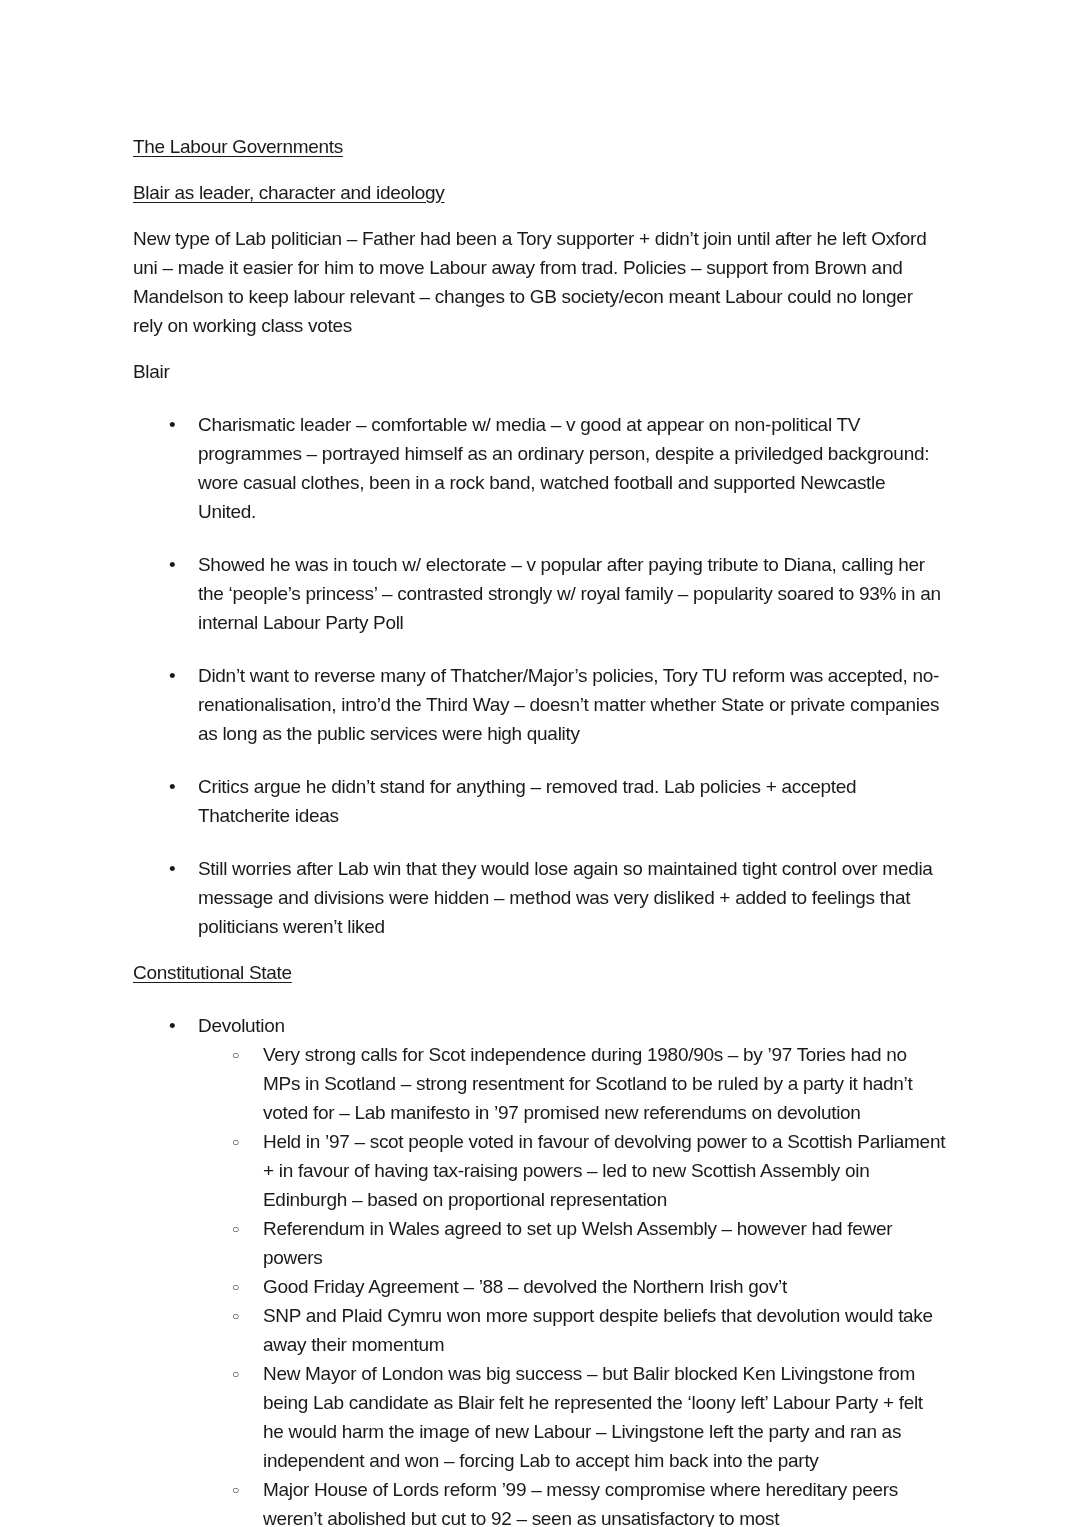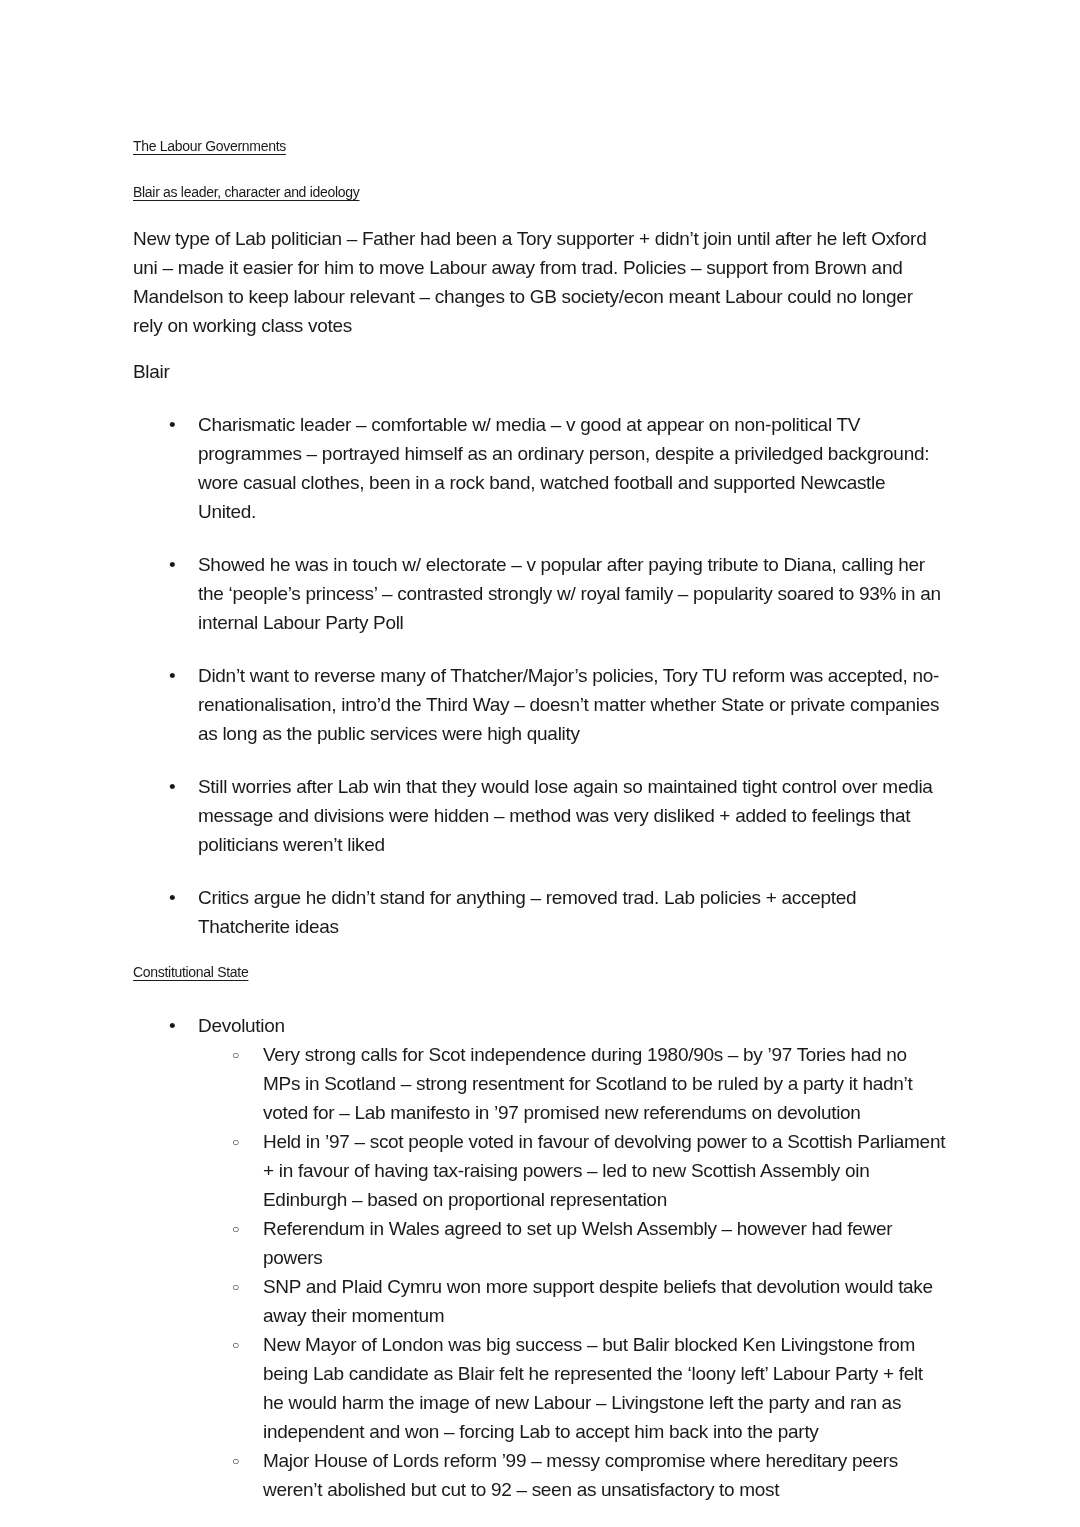--- a/index.html
+++ b/index.html
@@ -15,21 +15,21 @@
     padding: 132px 133px 0 133px;
     font-family: "Liberation Sans", "DejaVu Sans", sans-serif;
     font-size: 19px;
     letter-spacing: -0.3px;
     line-height: 29px;
     color: #1a1a1a;
     overflow: hidden;
   }
   .heading {
     margin: 0 0 17px 0;
-    font-size: 14px;
+    font-size: 19px;
     font-weight: normal;
     text-decoration: underline;
     text-underline-offset: 3px;
   }
   .para {
     margin: 0 0 17px 0;
   }
   ul.doc-list {
     list-style: none;
     margin: 0 0 17px 0;
@@ -71,34 +71,35 @@
   <h2 class="heading">Blair as leader, character and ideology</h2>
 
   <p class="para">New type of Lab politician – Father had been a Tory supporter + didn’t join until after he left Oxford uni – made it easier for him to move Labour away from trad. Policies – support from Brown and Mandelson to keep labour relevant – changes to GB society/econ meant Labour could no longer rely on working class votes</p>
 
   <p class="para">Blair</p>
 
   <ul class="doc-list">
     <li class="b1">Charismatic leader – comfortable w/ media – v good at appear on non-political TV programmes – portrayed himself as an ordinary person, despite a priviledged background: wore casual clothes, been in a rock band, watched football and supported Newcastle United.</li>
     <li class="b1">Showed he was in touch w/ electorate – v popular after paying tribute to Diana, calling her the ‘people’s princess’ – contrasted strongly w/ royal family – popularity soared to 93% in an internal Labour Party Poll</li>
     <li class="b1">Didn’t want to reverse many of Thatcher/Major’s policies, Tory TU reform was accepted, no-renationalisation, intro’d the Third Way – doesn’t matter whether State or private companies as long as the public services were high quality</li>
+    <li class="b1">Critics argue he didn’t stand for anything – removed trad. Lab policies + accepted Thatcherite ideas</li>
     <li class="b1">Still worries after Lab win that they would lose again so maintained tight control over media message and divisions were hidden – method was very disliked + added to feelings that politicians weren’t liked</li>
-    <li class="b1">Critics argue he didn’t stand for anything – removed trad. Lab policies + accepted Thatcherite ideas</li>
   </ul>
 
   <h2 class="heading">Constitutional State</h2>
 
 
   <ul class="doc-list">
     <li class="b1">Devolution</li>
     <li>
       <ul class="doc-list nested">
         <li class="b2">Very strong calls for Scot independence during 1980/90s – by ’97 Tories had no MPs in Scotland – strong resentment for Scotland to be ruled by a party it hadn’t voted for – Lab manifesto in ’97 promised new referendums on devolution</li>
         <li class="b2">Held in ’97 – scot people voted in favour of devolving power to a Scottish Parliament + in favour of having tax-raising powers – led to new Scottish Assembly oin Edinburgh – based on proportional representation</li>
         <li class="b2">Referendum in Wales agreed to set up Welsh Assembly – however had fewer powers</li>
+        <li class="b2">Good Friday Agreement – ’88 – devolved the Northern Irish gov’t</li>
         <li class="b2">SNP and Plaid Cymru won more support despite beliefs that devolution would take away their momentum</li>
         <li class="b2">New Mayor of London was big success – but Balir blocked Ken Livingstone from being Lab candidate as Blair felt he represented the ‘loony left’ Labour Party + felt he would harm the image of new Labour – Livingstone left the party and ran as independent and won – forcing Lab to accept him back into the party</li>
         <li class="b2">Major House of Lords reform ’99 – messy compromise where hereditary peers weren’t abolished but cut to 92 – seen as unsatisfactory to most</li>
       </ul>
     </li>
   </ul>
 
 </div>
 
 </body></html>

